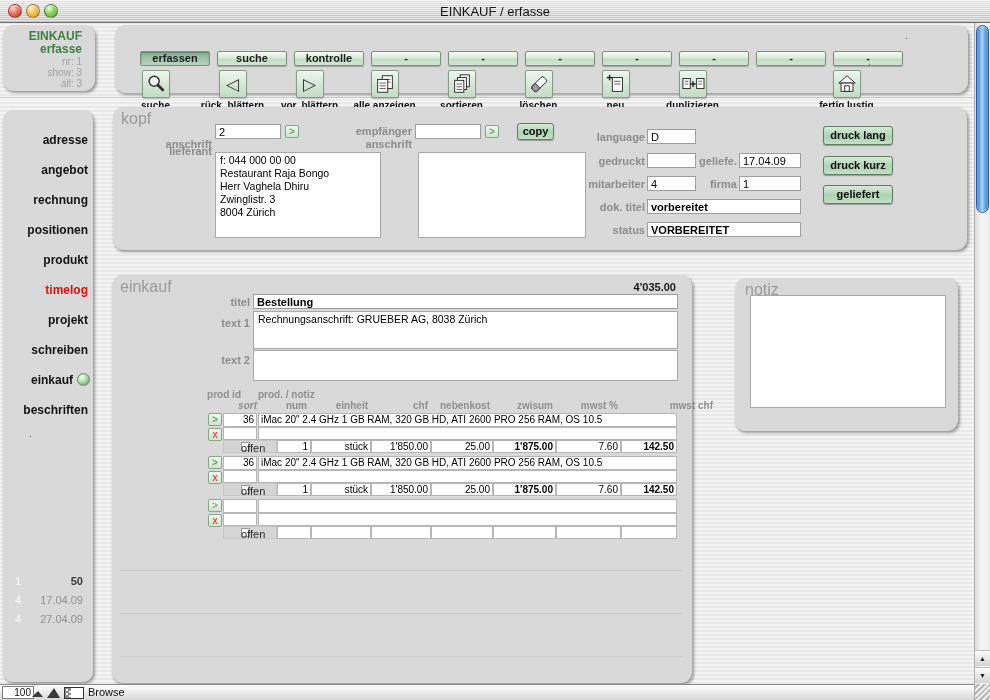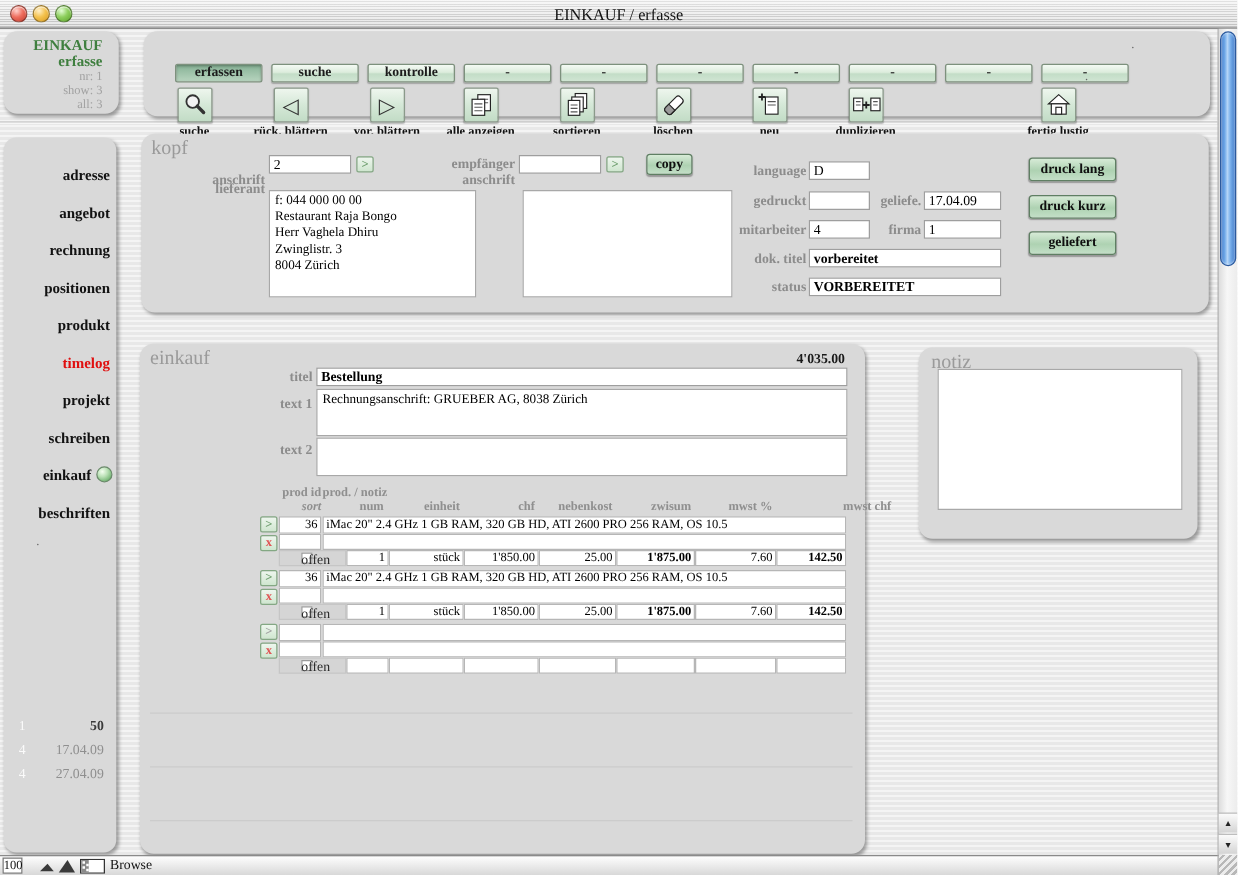--- a/index.html
+++ b/index.html
@@ -1,19 +1,19 @@
 <!DOCTYPE html>
 <html><head>
 <meta charset="utf-8">
 <style>
   * { box-sizing: border-box; margin: 0; padding: 0; }
   html,body { background:#fff; }
   #window {
     position: relative; width: 990px; height: 700px; overflow: hidden;
-    font-family: Liberation Serif, serif;
+    font-family: Liberation Sans, sans-serif;
     background: repeating-linear-gradient(180deg, #f4f4f4 0 2px, #e8e8e8 2px 4px);
   }
   .p { position: absolute; }
 
   
   .titlebar {
     position:absolute; left:0; top:0; width:990px; height:23px;
     background: repeating-linear-gradient(180deg, rgba(255,255,255,.55) 0 1px, rgba(0,0,0,.05) 1px 2px), linear-gradient(180deg,#efefef,#c9c9c9);
     border-bottom: 1px solid #6e6e6e;
   }
@@ -92,21 +92,21 @@
   
   .sb-track { position:absolute; left:974px; top:23px; width:16px; height:661px;
               background: linear-gradient(90deg,#dcdcdc,#f7f7f7 45%,#ececec); border-left:1px solid #b0b0b0; }
   .sb-thumb { position:absolute; left:1px; top:2px; width:13px; height:188px; border-radius:7px; border:1px solid #2c5a9e;
               background: linear-gradient(90deg,#3a76c8 0%,#6ea8e8 25%,#b5d5f7 45%,#7db2ec 65%,#3a76c8 100%);
               box-shadow: inset 0 0 2px rgba(255,255,255,.85); }
   .sb-arrow { position:absolute; left:0; width:15px; height:16px; text-align:center; line-height:16px; font-size:7px; color:#222;
               background: linear-gradient(180deg,#fbfbfb,#d4d4d4); border-top:1px solid #bdbdbd; }
   .statusbar { position:absolute; left:0; top:684px; width:990px; height:16px;
                background: linear-gradient(180deg,#fefefe,#d8d8d8); border-top:1px solid #8a8a8a; }
-  .zoombox { position:absolute; left:2px; top:1px; width:16px; height:13px; background:#fff; border:1px solid #7a7a7a;
+  .zoombox { position:absolute; left:2px; top:1px; width:32px; height:13px; background:#fff; border:1px solid #7a7a7a;
              font-size:10px; line-height:11px; text-align:right; padding-right:2px; color:#111; }
   .mode { position:absolute; left:88px; top:1px; font-size:11px; color:#111; }
   .grip { position:absolute; left:974px; top:684px; width:16px; height:16px;
           background: repeating-linear-gradient(135deg,#ececec 0 2px,#b8b8b8 2px 4px); border-left:1px solid #aaa; }
   .divider { position:absolute; left:0; top:97px; width:974px; height:1px; background:#c9c9c9; box-shadow:0 1px 0 #fafafa; }
   svg { display:block; }
 </style>
 </head>
 <body>
 
@@ -314,21 +314,21 @@
 
     <div class="lbl" style="left:58px; top:21px; width:80px;">titel</div>
     <div class="fld b" style="left:141px; top:19px; width:425px; height:15px;">Bestellung</div>
 
     <div class="lbl" style="left:58px; top:42px; width:80px;">text 1</div>
     <div class="ta" style="left:141px; top:36px; width:425px; height:38px;">Rechnungsanschrift: GRUEBER AG, 8038 Zürich</div>
 
     <div class="lbl" style="left:58px; top:79px; width:80px;">text 2</div>
     <div class="ta" style="left:141px; top:75px; width:425px; height:31px;"></div>
 
-    <div class="hdr" style="left:60px; top:114px; width:85px;">prod id</div>
+    <div class="hdr" style="left:44px; top:114px; width:85px;">prod id</div>
     <div class="hdr left" style="left:146px; top:114px;">prod. / notiz</div>
     <div class="hdr it" style="left:60px;  top:125px; width:85px;">sort</div>
     <div class="hdr" style="left:130px; top:125px; width:65px;">num</div>
     <div class="hdr" style="left:190px; top:125px; width:66px;">einheit</div>
     <div class="hdr" style="left:256px; top:125px; width:60px;">chf</div>
     <div class="hdr" style="left:308px; top:125px; width:70px;">nebenkost</div>
     <div class="hdr" style="left:376px; top:125px; width:65px;">zwisum</div>
     <div class="hdr" style="left:436px; top:125px; width:70px;">mwst %</div>
     <div class="hdr" style="left:491px; top:125px; width:70px;margin-left:40px;">mwst chf</div>
 

